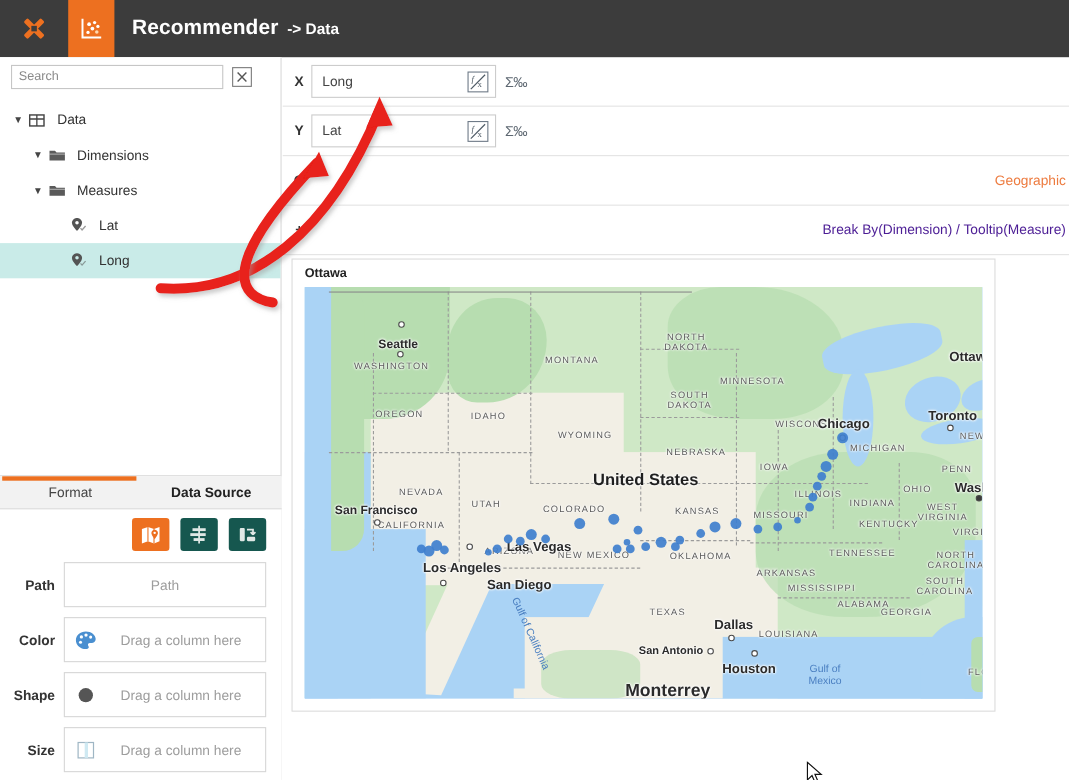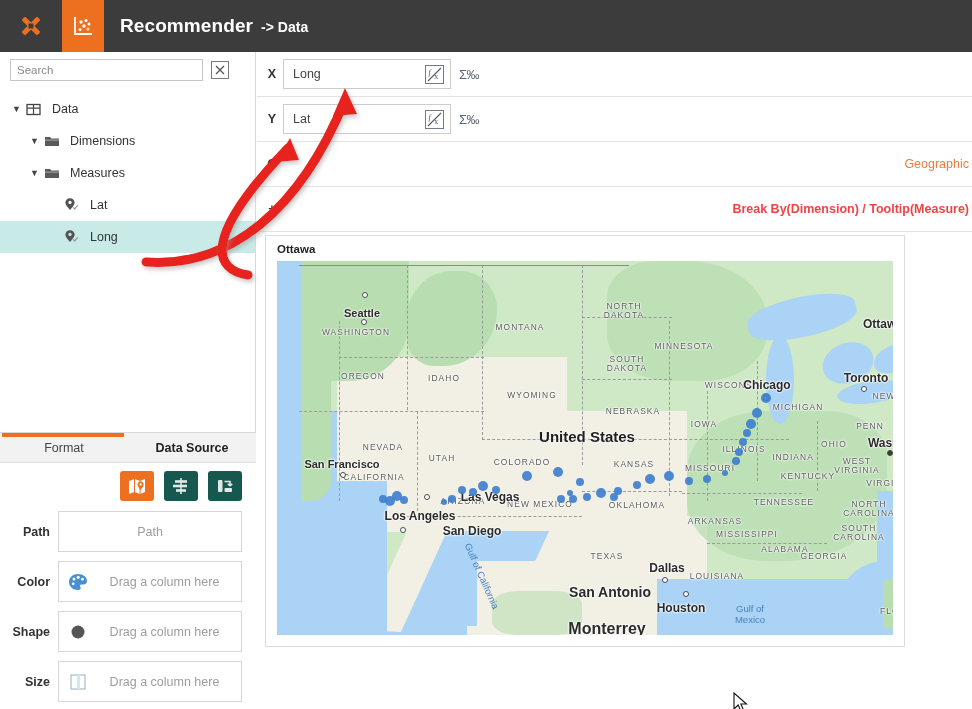--- a/index.html
+++ b/index.html
@@ -90,21 +90,21 @@
     display: flex; align-items: center; padding-left: 9px; font-size: 12.5px; color: #444;
   }
   .fx-box {
     margin-left: auto; margin-right: 6px; width: 19px; height: 19px;
     border: 1px solid #6f7b88; display: flex; align-items: center; justify-content: center;
     position: relative; background: #fff;
   }
   .sigma { margin-left: 8px; font-size: 13px; color: #5c6670; letter-spacing: -0.5px; }
   .shelf-right { margin-left: auto; padding-right: 3px; font-size: 12.5px; }
   .geo-text { color: #ed7b3f; }
-  .breakby-text { color: #ef4444; font-weight: bold; }
+  .breakby-text { color: #4c1d95; }
 
   
   .chart-panel {
     position: absolute; top: 235px; left: 265px; width: 640px; height: 412px;
     background: #fff; border: 1px solid #dcdcdc;
   }
   .chart-title { font-size: 11.5px; font-weight: bold; color: #222; padding: 7px 0 6px 11px; }
   .map { position: relative; width: 616px; height: 374px; margin-left: 11px; overflow: hidden; background: #aad3f5; }
 
   .land { position: absolute; background: #f2efe5; }
@@ -495,21 +495,21 @@
       <div class="city-label" style="left:65px;top:203px;">San Francisco</div>
       <div class="city-label" style="left:143px;top:255px;font-size:12px;">Los Angeles</div>
       <div class="city-label" style="left:213px;top:236px;font-size:12px;">Las Vegas</div>
       <div class="city-label" style="left:195px;top:270px;font-size:12px;">San Diego</div>
       <div class="city-label" style="left:490px;top:124px;font-size:12px;">Chicago</div>
       <div class="city-label" style="left:589px;top:117px;font-size:12px;">Toronto</div>
       <div class="city-label" style="left:606px;top:63px;font-size:12px;">Ottawa</div>
       <div class="city-label" style="left:625px;top:182px;font-size:12px;">Washington</div>
       <div class="city-label" style="left:390px;top:307px;font-size:12px;">Dallas</div>
       <div class="city-label" style="left:404px;top:347px;font-size:12px;">Houston</div>
-      <div class="city-label" style="left:333px;top:331px;font-size:14px;">San Antonio</div>
+      <div class="city-label" style="left:333px;top:331px;font-size:10px;">San Antonio</div>
       <div class="city-label" style="left:330px;top:368px;font-size:16px;">Monterrey</div>
 
       <div id="datapoints">
           <div class="dp" style="left: 206px; top: 225px; width: 10px; height: 10px;"></div>
           <div class="dp" style="left: 219px; top: 229px; width: 8px; height: 8px;"></div>
           <div class="dp" style="left: 185px; top: 229px; width: 8px; height: 8px;"></div>
           <div class="dp" style="left: 196px; top: 231px; width: 8px; height: 8px;"></div>
           <div class="dp" style="left: 175px; top: 238px; width: 8px; height: 8px;"></div>
           <div class="dp" style="left: 167px; top: 241px; width: 6px; height: 6px;"></div>
           <div class="dp" style="left: 120px; top: 235px; width: 10px; height: 10px;"></div>

